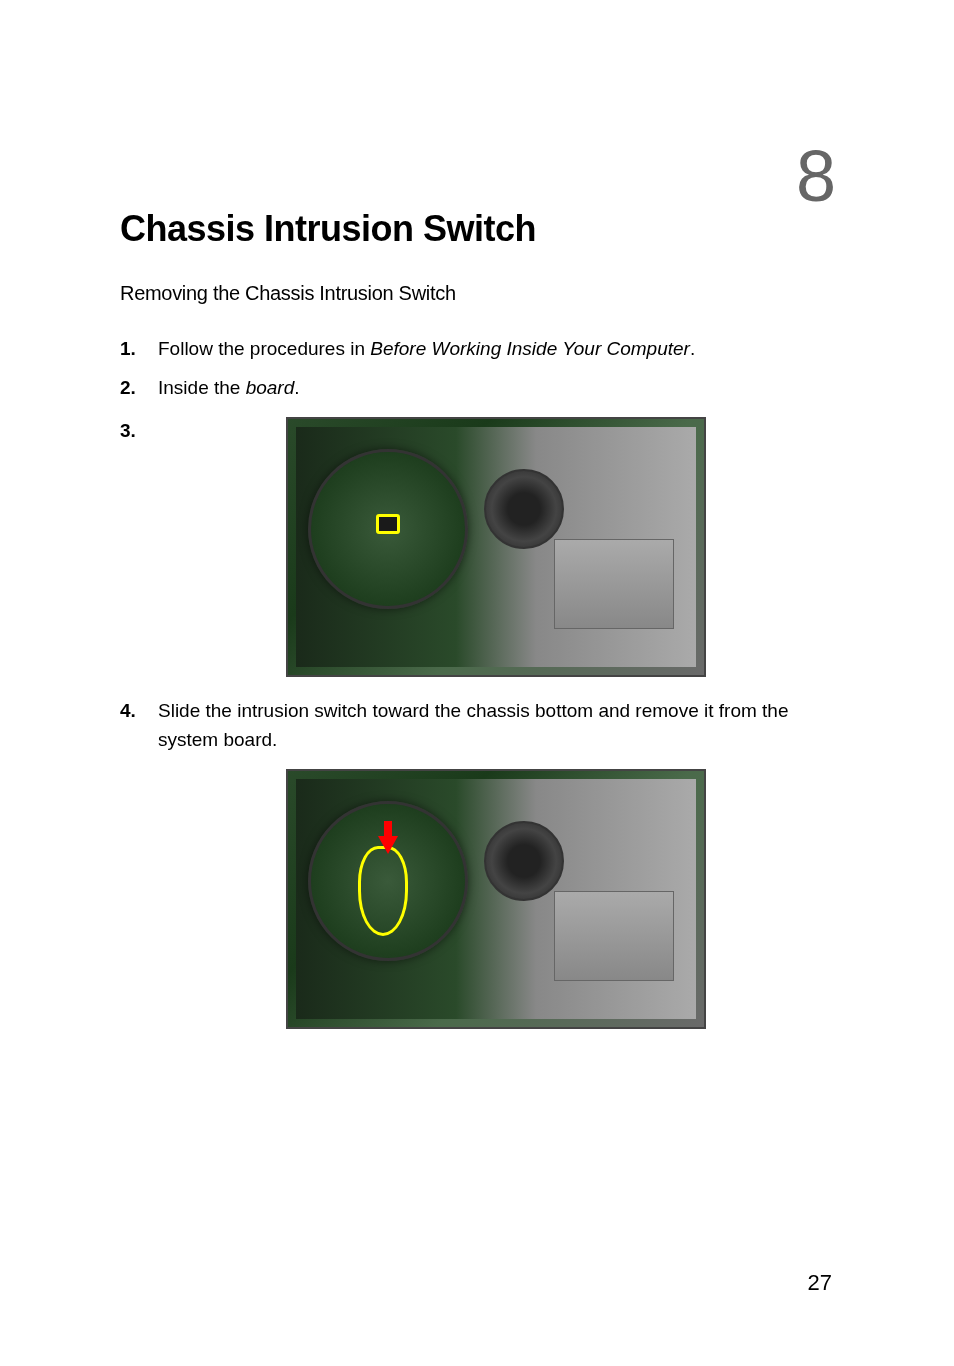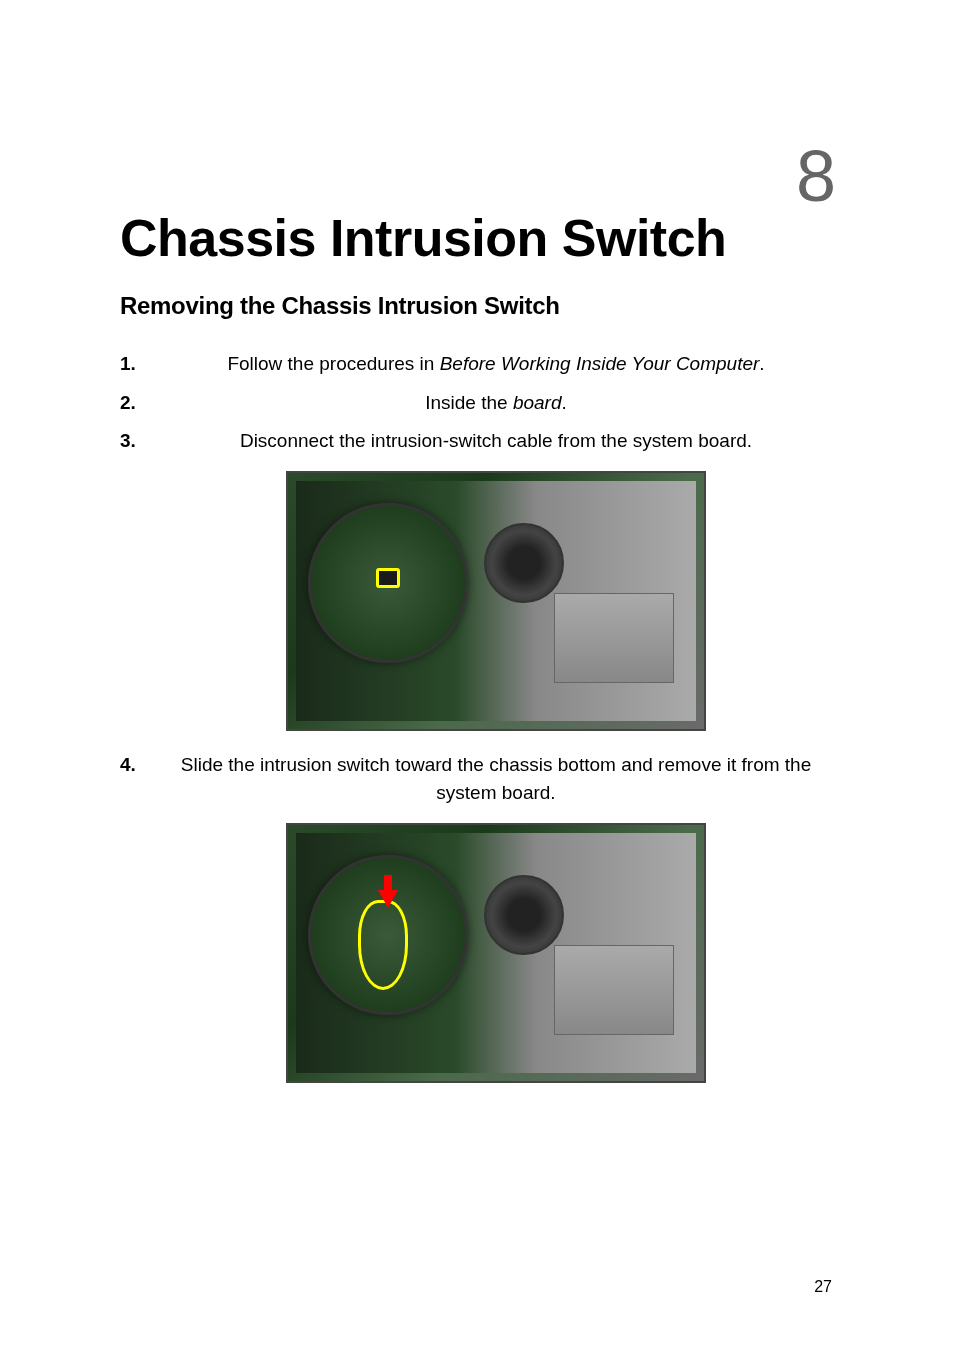--- a/index.html
+++ b/index.html
@@ -19,36 +19,35 @@
     .chapter-number {
       position: absolute;
       top: 135px;
       right: 118px;
       font-size: 72px;
       font-weight: 400;
       color: #666666;
       font-family: Arial, sans-serif;
     }
     .chapter-title {
-      font-size: 52px;
+      font-size: 36px;
       font-weight: 600;
       margin-top: 68px;
-      margin-bottom: 24px;
+      margin-bottom: 32px;
       letter-spacing: -0.5px;
     }
     .section-heading {
-      font-size: 24px;
-      font-weight: 700;
+      font-size: 20px;
+      font-weight: 400;
       margin-bottom: 30px;
       letter-spacing: -0.3px;
     }
     .step-list {
       list-style: none;
       counter-reset: step;
-      text-align: center;
     }
     .step-list > li {
       counter-increment: step;
       position: relative;
       padding-left: 38px;
       margin-bottom: 10px;
       font-size: 19px;
       line-height: 1.5;
     }
     .step-list > li::before {
@@ -144,41 +143,40 @@
       height: 90px;
       background: linear-gradient(to bottom, #aaa 0%, #888 100%);
       top: 120px;
       right: 30px;
       border: 1px solid #666;
     }
     .page-number {
       position: absolute;
       bottom: 70px;
       right: 122px;
-      font-size: 16px;
+      font-size: 22px;
     }
   </style>
 </head>
 <body>
 
 <div class="chapter-number">8</div>
 
 <h1 class="chapter-title">Chassis Intrusion Switch</h1>
 
 <h2 class="section-heading">Removing the Chassis Intrusion Switch</h2>
 
 <ol class="step-list">
   <li>
     <span>Follow the procedures in </span><span class="italic-link">Before Working Inside Your Computer</span><span>.</span>
   </li>
   <li>
     <span>Inside the </span><span class="italic-link">board</span><span>.</span>
   </li>
   <li>
-    <span>Disconnect the intrusion-switch cable from the system board.</span>
     <div class="figure">
       <div class="figure-inner-dark"></div>
       <div class="figure-fan"></div>
       <div class="figure-drive"></div>
       <div class="figure-circle"></div>
       <div class="figure-highlight-box"></div>
     </div>
   </li>
   <li>
     <span>Slide the intrusion switch toward the chassis bottom and remove it from the system board.</span>

